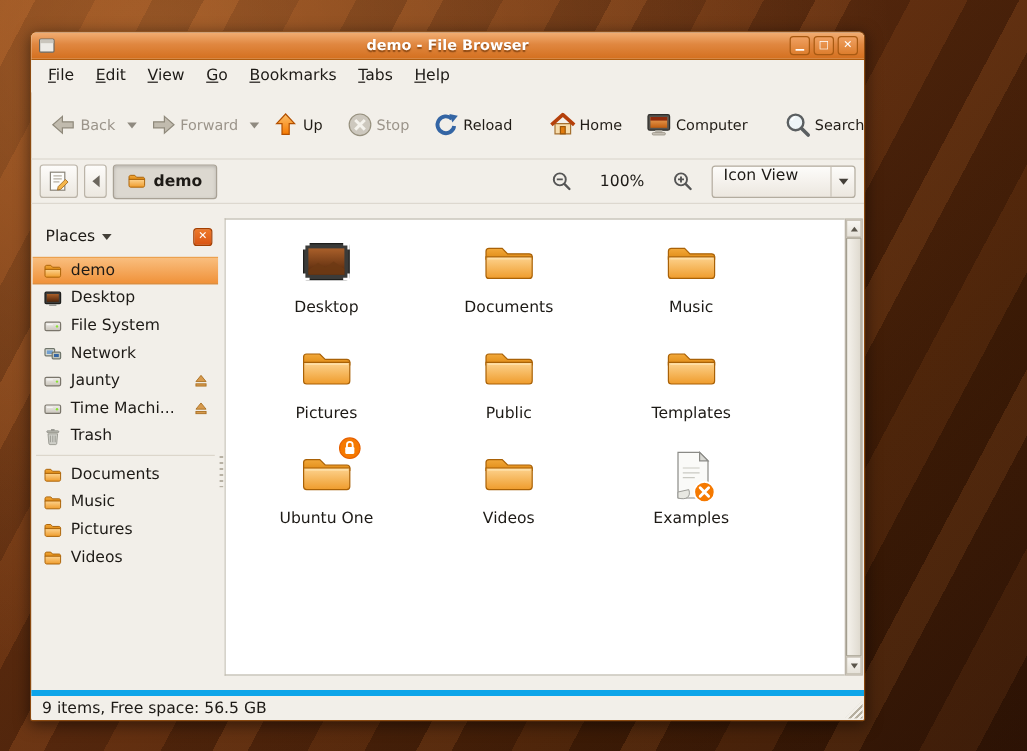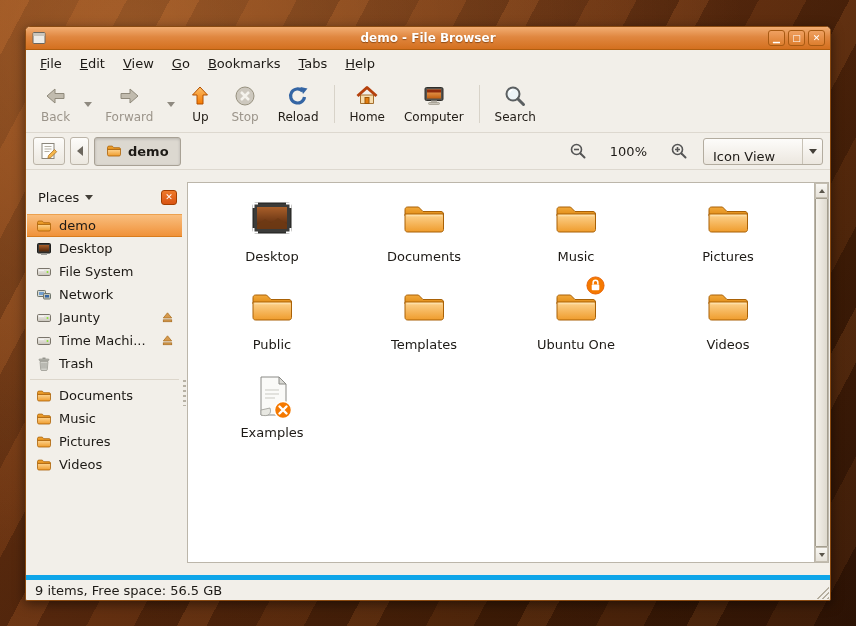--- a/index.html
+++ b/index.html
@@ -11,21 +11,21 @@
       radial-gradient(120% 140% at 15% 5%, rgba(255,165,85,.30), rgba(0,0,0,0) 60%),
       repeating-linear-gradient(118deg,
         rgba(255,150,70,.10) 0 26px, rgba(40,15,5,.12) 26px 70px,
         rgba(255,140,60,.07) 70px 112px, rgba(25,8,0,.14) 112px 150px),
       linear-gradient(135deg, #7a3d15, #5a2a0e 45%, #38190699, #2f1405),
       #502508;
     background-color:#502508;
   }
 
   .window {
-    position:absolute; left:25px; top:26px; width:806px; height:575px;
+    position:absolute; left:25px; top:26px; width:696px; height:575px;
     background:#F2EFE9; border:1px solid #8B4A10; border-radius:5px 5px 2px 2px;
     box-shadow:0 3px 12px rgba(0,0,0,.5);
     display:flex; flex-direction:column; font-size:13px; color:#1d1a16;
   }
 
   
   .titlebar {
     height:23px; flex:0 0 23px; border-radius:4px 4px 0 0; position:relative;
     background:linear-gradient(#F2AE73, #E08740 45%, #D4701F);
     display:flex; align-items:center; padding:0 5px;
@@ -51,21 +51,21 @@
   }
   .menu-item { display:inline-block; padding:4px 8px; font-size:13px; }
   .menu-item::first-letter { text-decoration:underline; }
 
   
   .toolbar {
     height:56px; flex:0 0 56px; display:flex; align-items:stretch;
     padding:3px 6px 4px 6px; gap:1px; border-bottom:1px solid #DDD8CF;
   }
   .tb-btn {
-    display:flex; flex-direction:column; align-items:center; justify-content:center;
+    display:flex; flex-direction:row; align-items:center; justify-content:center;
     padding:2px 9px; border-radius:3px; font-size:12px; gap:2px; color:#211c16;
   }
   .tb-btn.disabled { color:#9B948A; }
   .tb-drop { width:15px; display:flex; align-items:center; justify-content:center; color:#9B948A; }
   .tb-sep { width:1px; background:#D8D3C9; margin:5px 5px; }
   .tri-down {
     width:0; height:0; border-left:4px solid transparent; border-right:4px solid transparent;
     border-top:5px solid #8f8a80;
   }
   .tri-down.dark { border-top-color:#433f38; }
@@ -90,21 +90,21 @@
     height:29px; padding:0 11px; display:flex; align-items:center; gap:6px;
     border:1px solid #A8A195; border-radius:3px; background:#DCD8D0;
     box-shadow:inset 0 1px 3px rgba(0,0,0,.18); font-weight:bold;
   }
   .loc-spacer { flex:1; }
   .flat-btn { width:26px; height:26px; display:flex; align-items:center; justify-content:center; }
   .zoom-text { font-size:13px; margin:0 14px; }
   .combo {
     width:120px; height:27px; margin-left:6px; border:1px solid #B3AC9F; border-radius:3px;
     background:linear-gradient(#FDFCFA,#ECE7DF);
-    display:flex; align-items:flex-end; padding-left:9px; font-size:13px;
+    display:flex; align-items:flex-start; padding-left:9px; font-size:13px;
   }
   .combo-arrow {
     margin-left:auto; width:20px; height:100%; display:flex; align-items:center;
     justify-content:center; border-left:1px solid #C8C2B6;
   }
 
   
   .body { flex:1; display:flex; min-height:0; padding:12px 1px; }
 
   .sidebar { width:155px; flex:0 0 155px; display:flex; flex-direction:column; background:#F2EFE9; }

